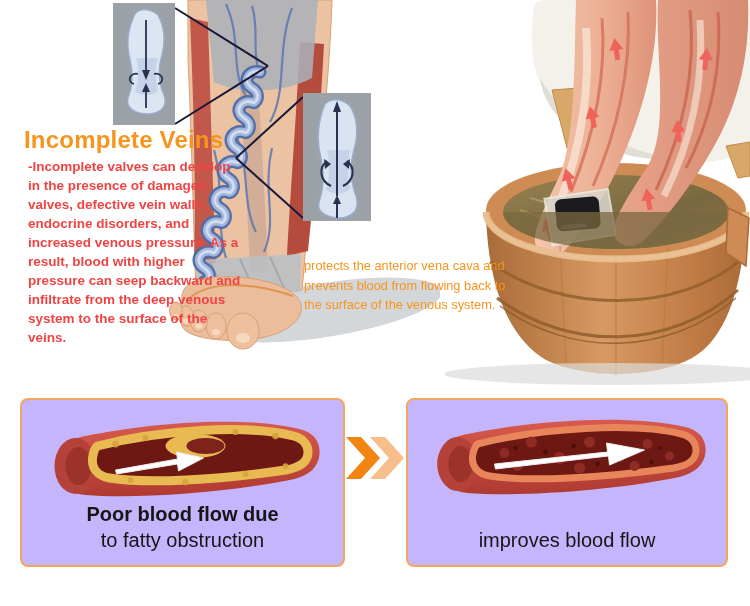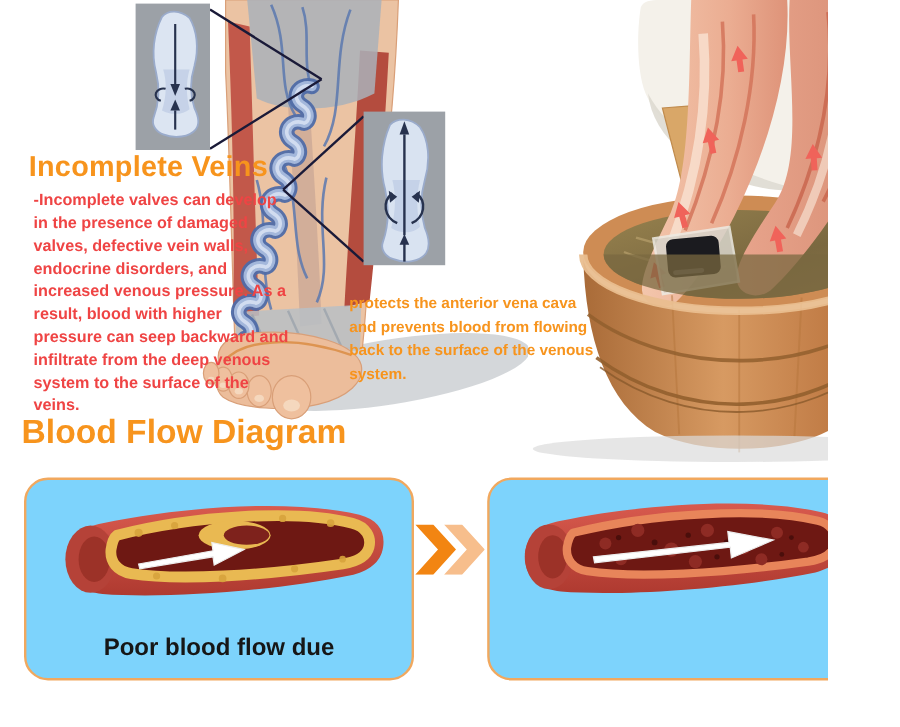--- a/index.html
+++ b/index.html
@@ -1,38 +1,38 @@
 <!DOCTYPE html>
 <html><head>
 <meta charset="utf-8">
 <style>
   html,body{margin:0;padding:0;background:#ffffff;}
   .canvas{
-    position:relative;width:690px;height:606px;background:#ffffff;overflow:hidden;
+    position:relative;width:750px;height:606px;background:#ffffff;overflow:hidden;
     font-family:"Liberation Sans","DejaVu Sans",sans-serif;
   }
   .abs{position:absolute;}
   svg{display:block;}
   
   .h-orange{color:#F7941D;margin:0;font-weight:700;}
   .incomplete-heading{left:24px;top:126px;font-size:24px;letter-spacing:.2px;}
   .incomplete-body{
     left:28px;top:157px;width:213px;margin:0;
     color:#ef4444;font-size:13.5px;font-weight:600;line-height:19px;
   }
   .anterior-heading{left:281px;top:211px;font-size:20px;}
   .anterior-body{
-    left:287px;top:239px;width:206px;margin:4px;
-    color:#F7941D;font-size:12.8px;font-weight:700;line-height:19.5px;
+    left:287px;top:239px;width:206px;margin:17px;
+    color:#F7941D;font-size:12.8px;font-weight:400;line-height:19.5px;
   }
   .bloodflow-heading{left:18px;top:344px;font-size:28px;}
   
   .flow-card{
-    position:absolute;top:398px;height:169px;background:#7dd3fc;
-    border:2px solid #F1A85E;border-radius:20px;box-sizing:border-box;
+    position:absolute;top:398px;height:169px;background:#c4b5fd;
+    border:2px solid #F1A85E;border-radius:8px;box-sizing:border-box;
   }
   .flow-card.left{left:20px;width:325px;}
   .flow-card.right{left:406px;width:322px;}
   .artery-wrap{position:absolute;top:8px;left:50%;transform:translateX(-50%);}
   .card-caption{
     position:absolute;left:0;right:0;bottom:12px;text-align:center;
     color:#161616;font-size:20px;line-height:26px;
   }
   .card-caption .l1{display:block;font-weight:700;}
   .card-caption .l2{display:block;font-weight:400;}
@@ -246,21 +246,20 @@
       <polygon points="324,159 331,164 325,169" fill="#27324E"></polygon>
       <polygon points="350,159 343,164 349,169" fill="#27324E"></polygon>
     </g>
   </svg>
 
   <h1 class="abs txt h-orange incomplete-heading">Incomplete Veins</h1>
   <p class="abs txt incomplete-body">-Incomplete valves can develop in the presence of damaged valves, defective vein walls, endocrine disorders, and increased venous pressure. As a result, blood with higher pressure can seep backward and infiltrate from the deep venous system to the surface of the veins.</p>
 
   <p class="abs txt anterior-body">protects the anterior vena cava and prevents blood from flowing back to the surface of the venous system.</p>
 
-  <h2 class="abs txt h-orange bloodflow-heading">Blood Flow Diagram</h2>
 
   <div class="flow-card left">
     <div class="artery-wrap">
       <svg width="295" height="100" viewBox="0 0 295 100">
         <defs>
           <linearGradient id="arteryRed1" x1="0" y1="0" x2="0" y2="1">
             <stop offset="0" stop-color="#D85A4E"></stop>
               <stop offset="1" stop-color="#AF3A30"></stop>
           </linearGradient>
         </defs>
@@ -278,20 +277,21 @@
           <circle cx="210" cy="66" r="3"></circle>
             <circle cx="250" cy="58" r="2.8"></circle>
         </g>
         <ellipse cx="160" cy="38" rx="30" ry="12" fill="#E9B952"></ellipse>
         <ellipse cx="170" cy="38" rx="19" ry="8" fill="#7E221C"></ellipse>
         <path d="M80,62 L142,51 L141,44 L168,50 L143,63 L142,56 L81,66 Z" fill="#FFFFFF" stroke="#ECECEC" stroke-width="1"></path>
       </svg>
     </div>
     <div class="card-caption">
       <span class="l1">Poor blood flow due</span>
+      <span class="l2">to fatty obstruction</span>
     </div>
   </div>
 
   <div class="abs chevrons">
     <svg width="58" height="42" viewBox="0 0 58 42">
       <polygon points="0,0 15,0 34,21 15,42 0,42 19,21" fill="#F28512"></polygon>
       <polygon points="24,0 39,0 58,21 39,42 24,42 43,21" fill="#F7BE8C"></polygon>
     </svg>
   </div>
 
@@ -330,16 +330,17 @@
               <circle cx="240" cy="40" r="2"></circle>
             <circle cx="110" cy="56" r="2"></circle>
               <circle cx="178" cy="56" r="2.2"></circle>
               <circle cx="232" cy="54" r="2"></circle>
           </g>
         </g>
         <path d="M75,56 L188,44 L187,35 L225,42 L190,57 L189,48 L76,61 Z" fill="#FFFFFF" stroke="#ECECEC" stroke-width="1"></path>
       </svg>
     </div>
     <div class="card-caption">
+      <span class="l2">improves blood flow</span>
     </div>
   </div>
 
 </div>
 
 </body></html>

